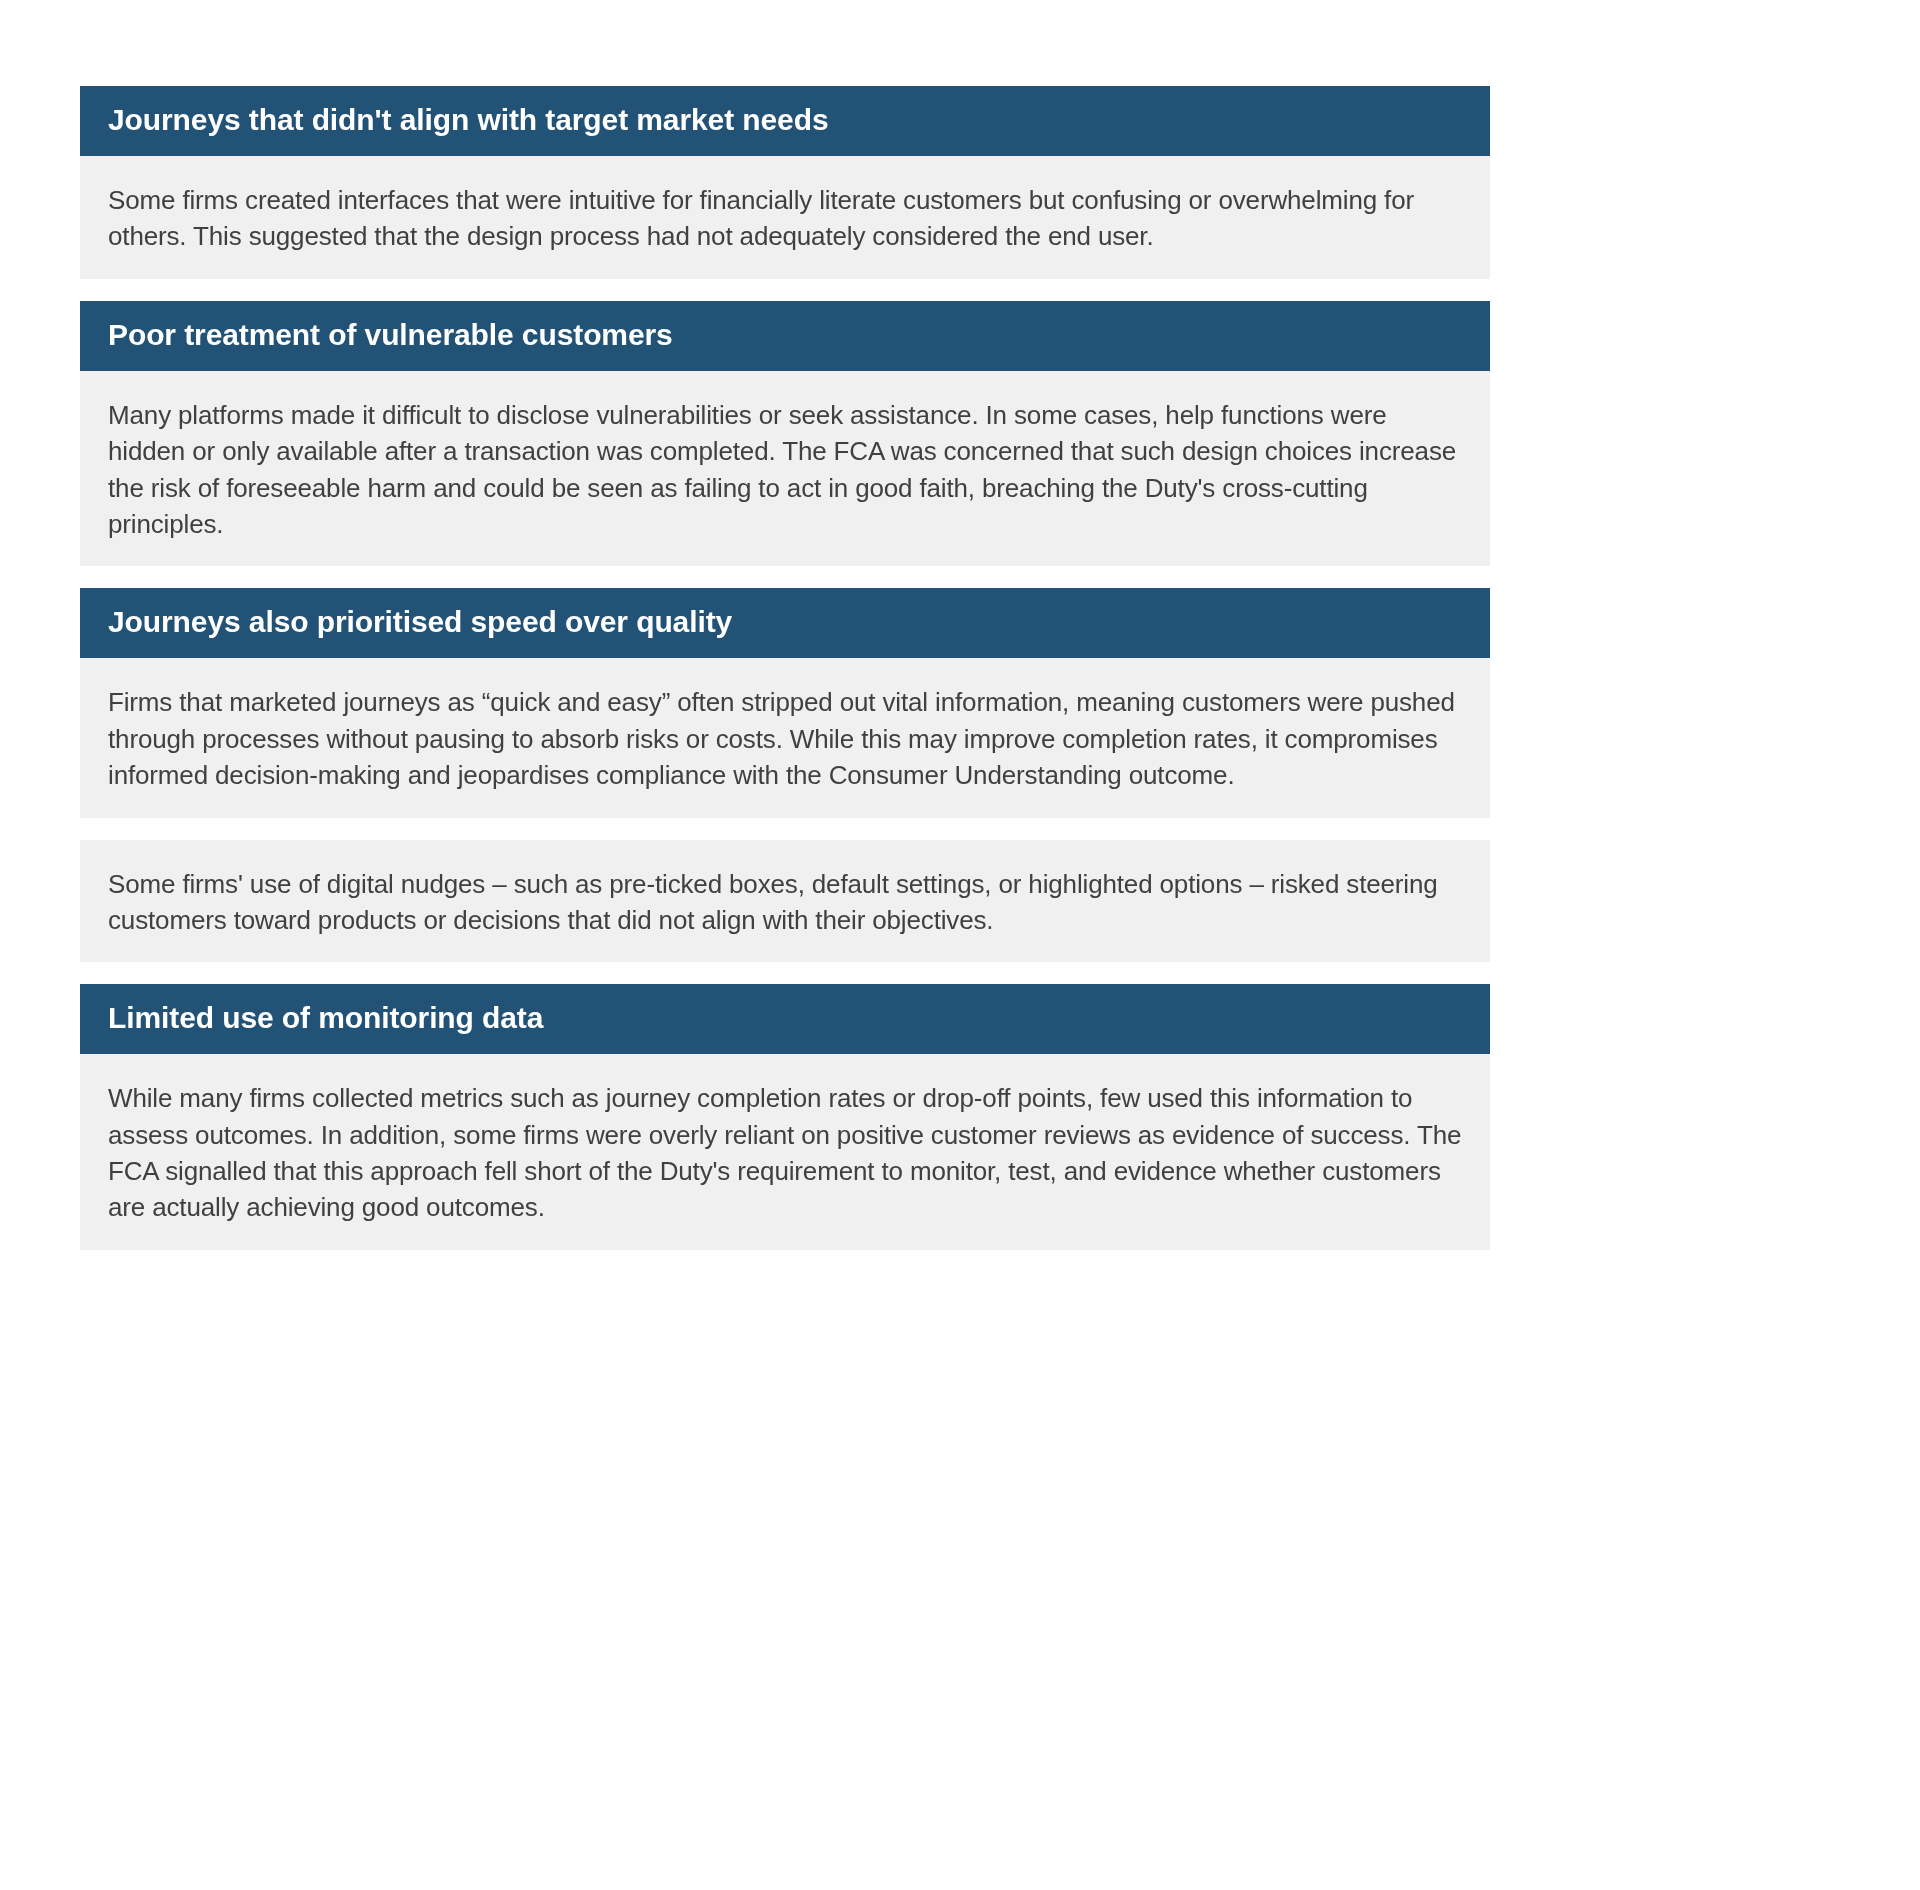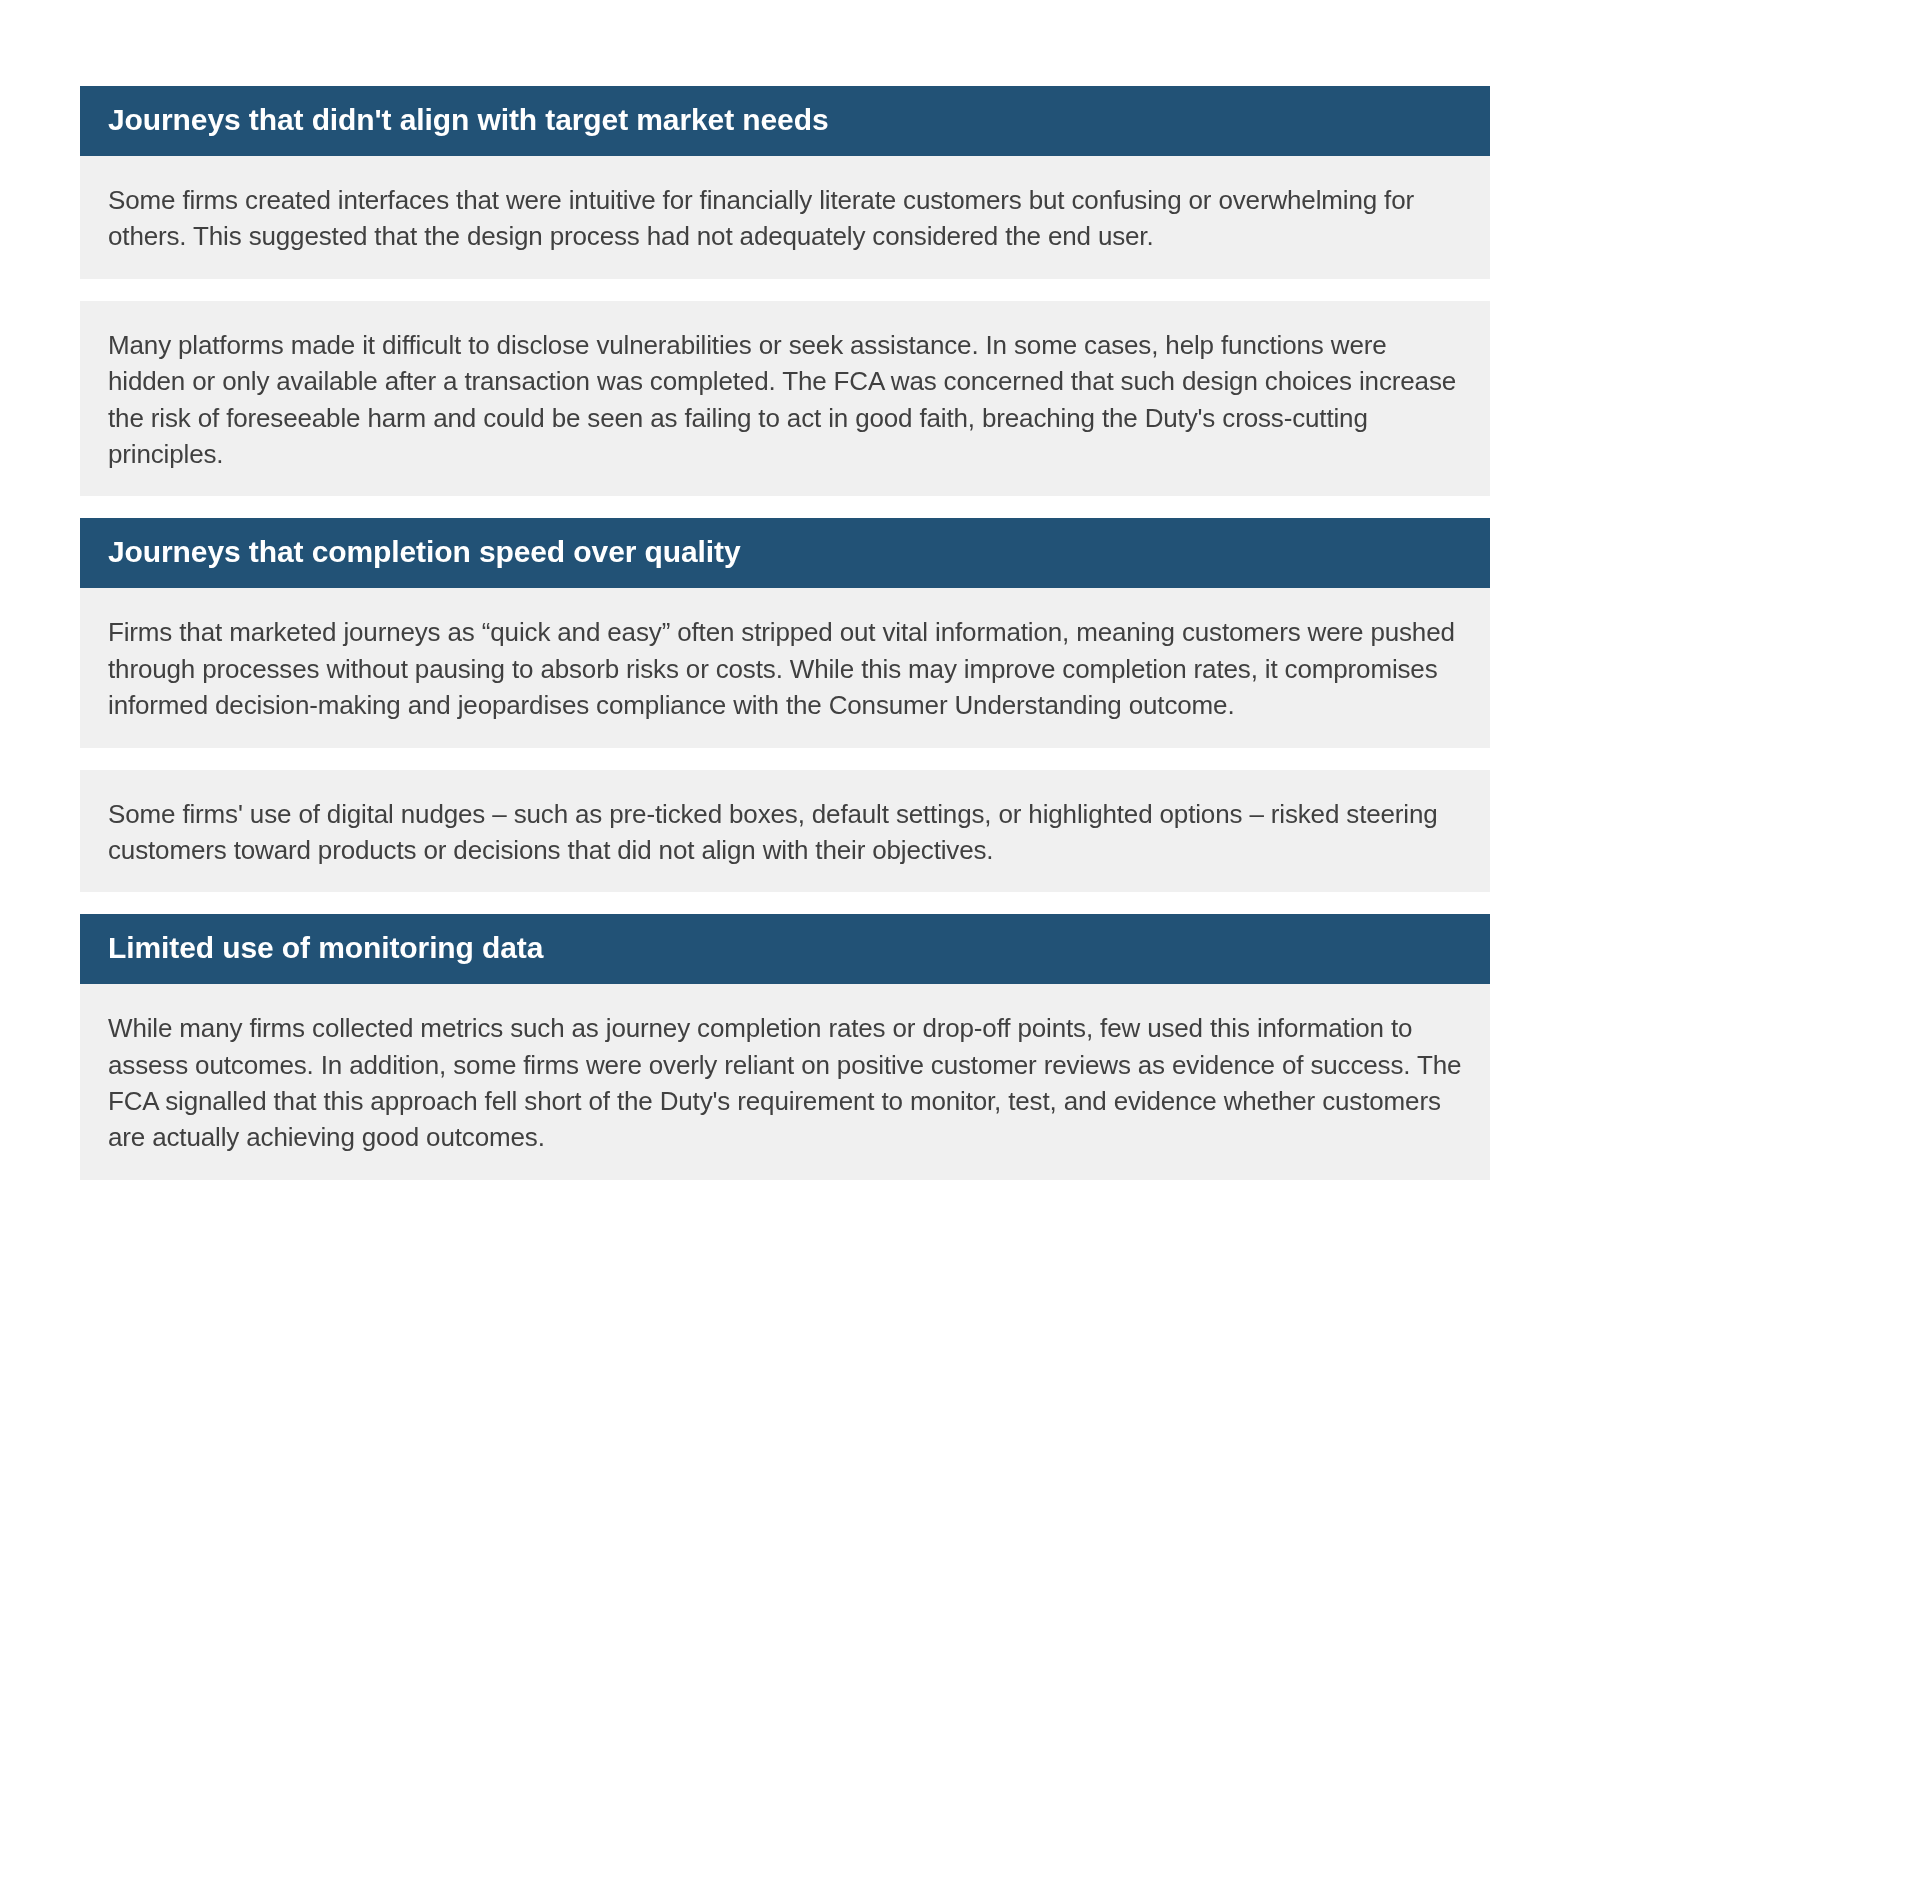--- a/index.html
+++ b/index.html
@@ -80,28 +80,31 @@
     <div class="section">
       <div class="section-header">
         <div class="section-header-title">Journeys that didn't align with target market needs</div>
       </div>
       <div class="section-body">
         <p>Some firms created interfaces that were intuitive for financially literate customers but confusing or overwhelming for others. This suggested that the design process had not adequately considered the end user.</p>
       </div>
     </div>
 
     <div class="section">
+      <div class="section-header">
+        <div class="section-header-title">Poor treatment of vulnerable customers</div>
+      </div>
       <div class="section-body">
         <p>Many platforms made it difficult to disclose vulnerabilities or seek assistance. In some cases, help functions were hidden or only available after a transaction was completed. The FCA was concerned that such design choices increase the risk of foreseeable harm and could be seen as failing to act in good faith, breaching the Duty's cross-cutting principles.</p>
       </div>
     </div>
 
     <div class="section">
       <div class="section-header">
-        <div class="section-header-title">Journeys that completion speed over quality</div>
+        <div class="section-header-title">Journeys also prioritised speed over quality</div>
       </div>
       <div class="section-body">
         <p>Firms that marketed journeys as “quick and easy” often stripped out vital information, meaning customers were pushed through processes without pausing to absorb risks or costs. While this may improve completion rates, it compromises informed decision-making and jeopardises compliance with the Consumer Understanding outcome.</p>
       </div>
     </div>
 
     <div class="section">
       <div class="section-body">
         <p>Some firms' use of digital nudges – such as pre-ticked boxes, default settings, or highlighted options – risked steering customers toward products or decisions that did not align with their objectives.</p>
       </div>

